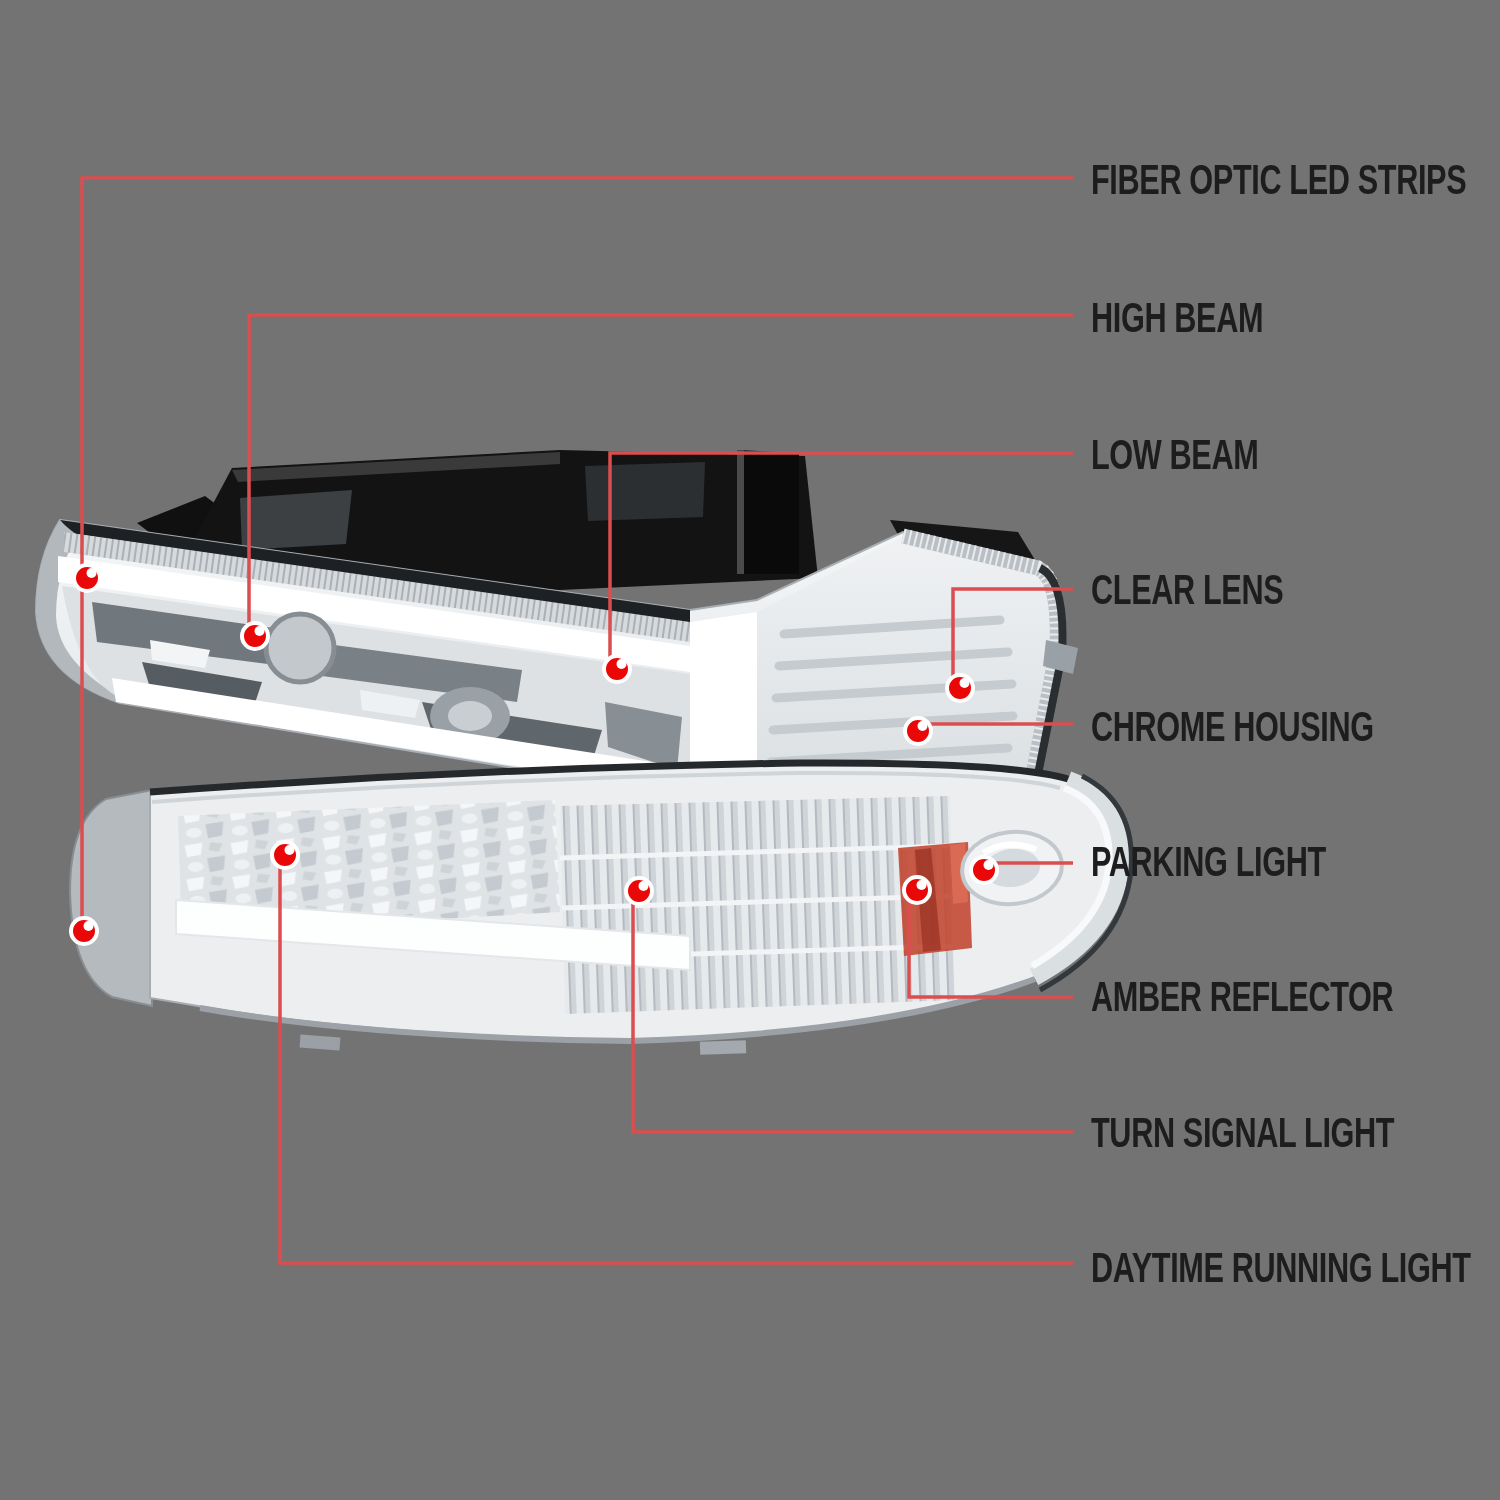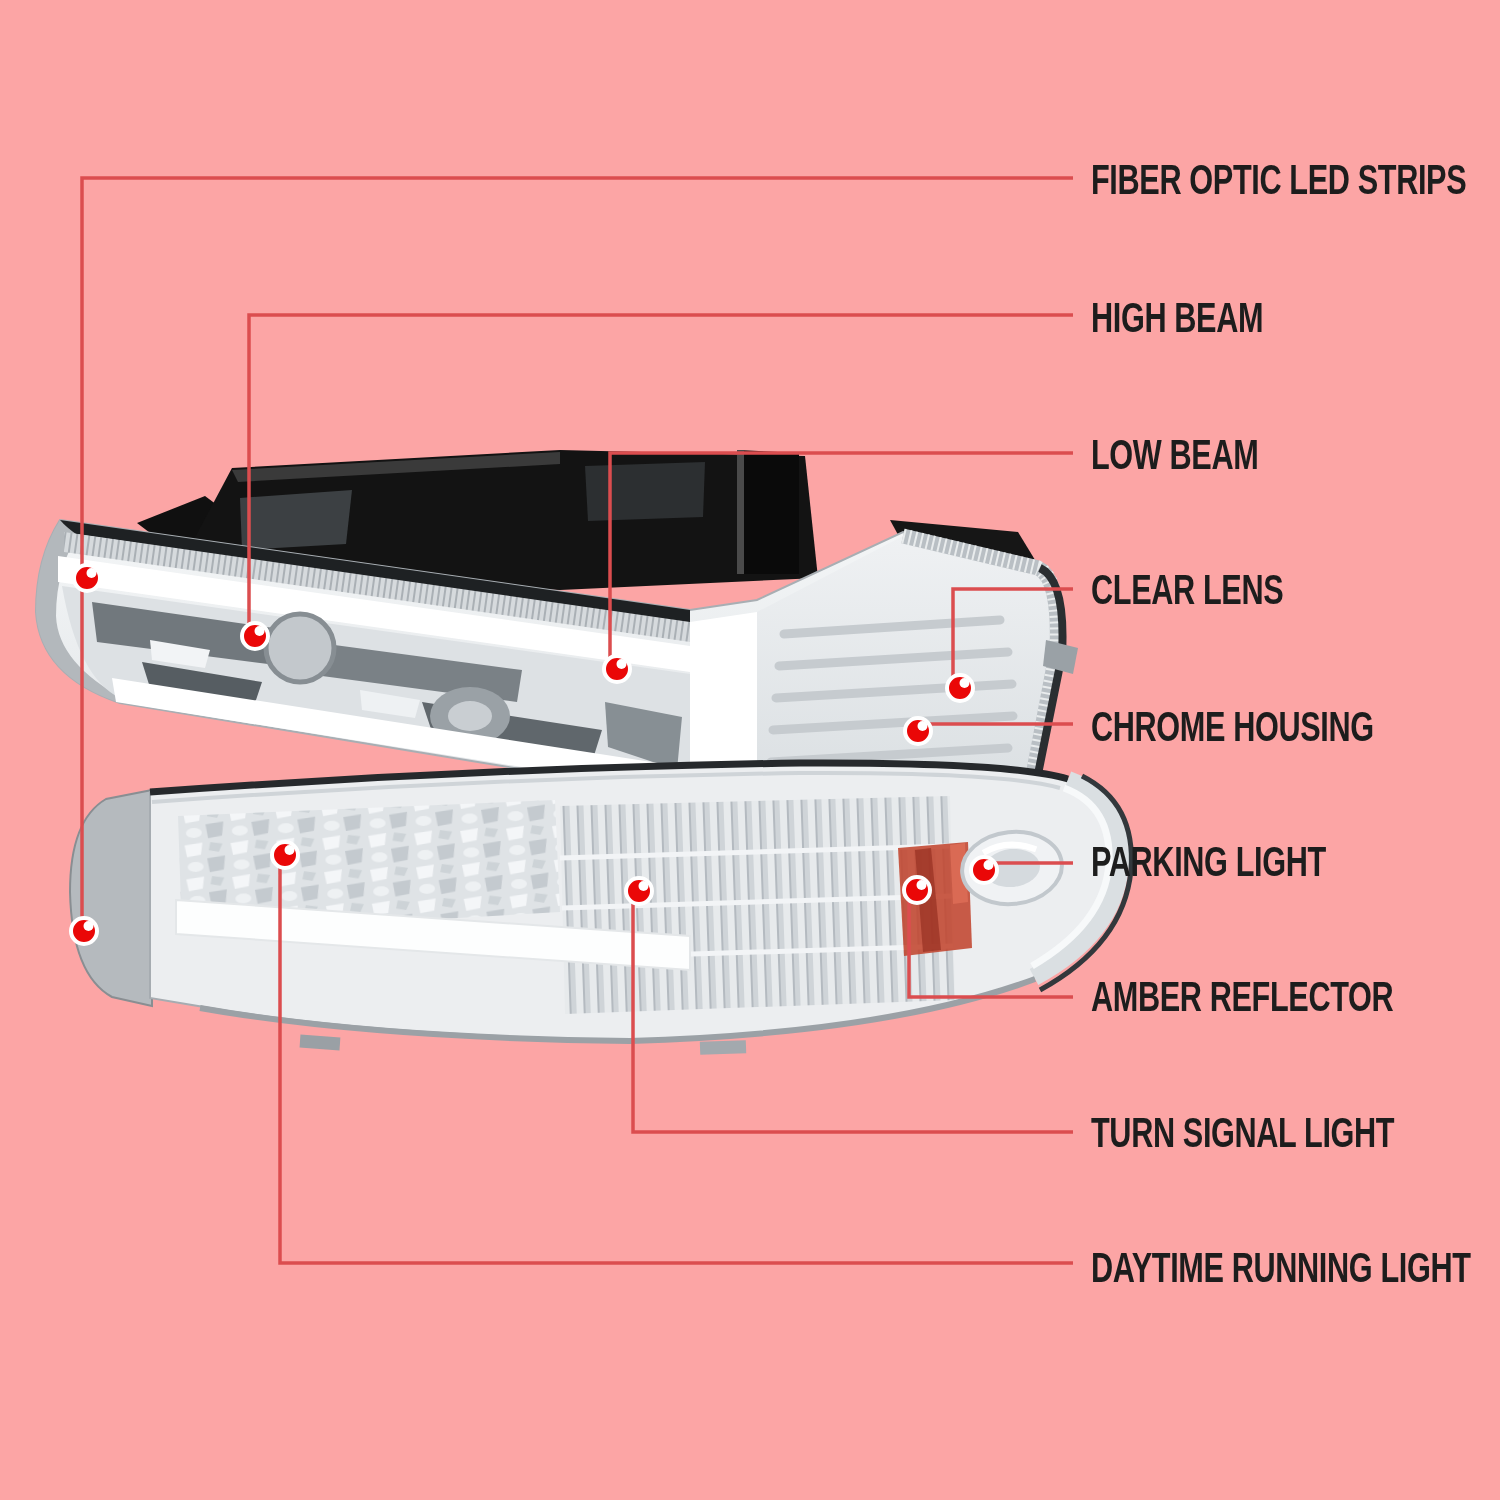--- a/index.html
+++ b/index.html
@@ -1,16 +1,16 @@
 <!DOCTYPE html>
 <html><head>
 <meta charset="utf-8">
 <style>
   html,body{margin:0;padding:0;background:#fff;}
-  #stage{position:relative;width:1500px;height:1500px;background:#fca5a5;overflow:hidden;
+  #stage{position:relative;width:1500px;height:1500px;background:#737373;overflow:hidden;
          font-family:"Liberation Sans",sans-serif;}
   #product-art,#callout-overlay{position:absolute;left:0;top:0;width:1500px;height:1500px;}
   #callout-overlay{pointer-events:none;}
   .callout-label{
     position:absolute;left:1091px;
     font:700 42px "Liberation Sans",sans-serif;
     letter-spacing:-0.5px;line-height:46px;white-space:nowrap;
     color:#1d1d1d;transform:scaleX(0.73);transform-origin:left center;
   }
 </style>

